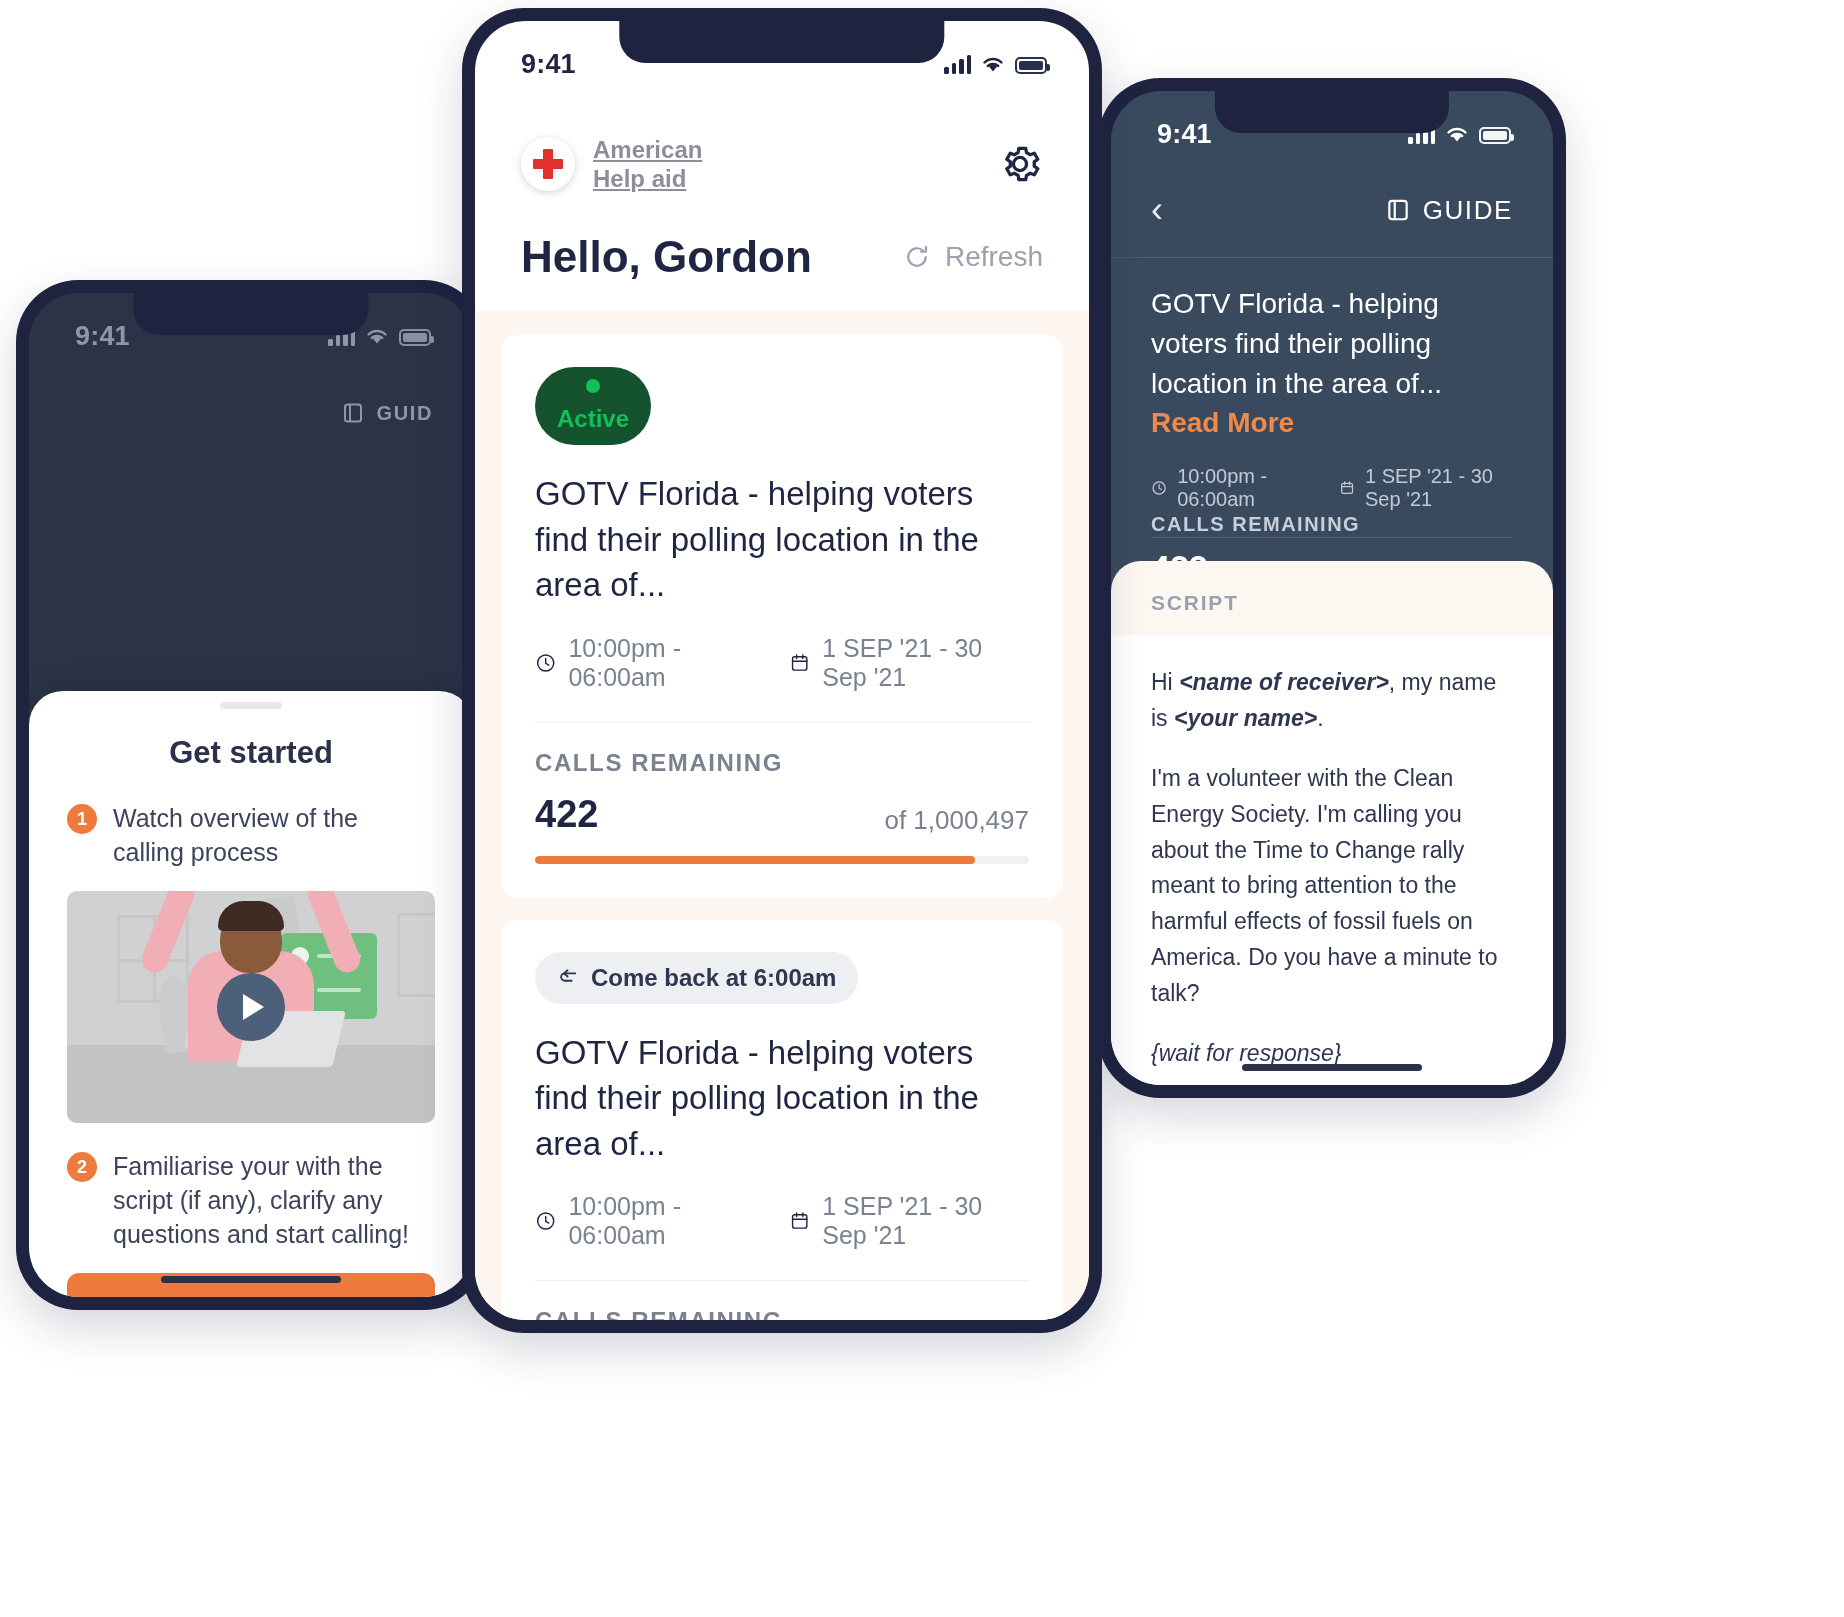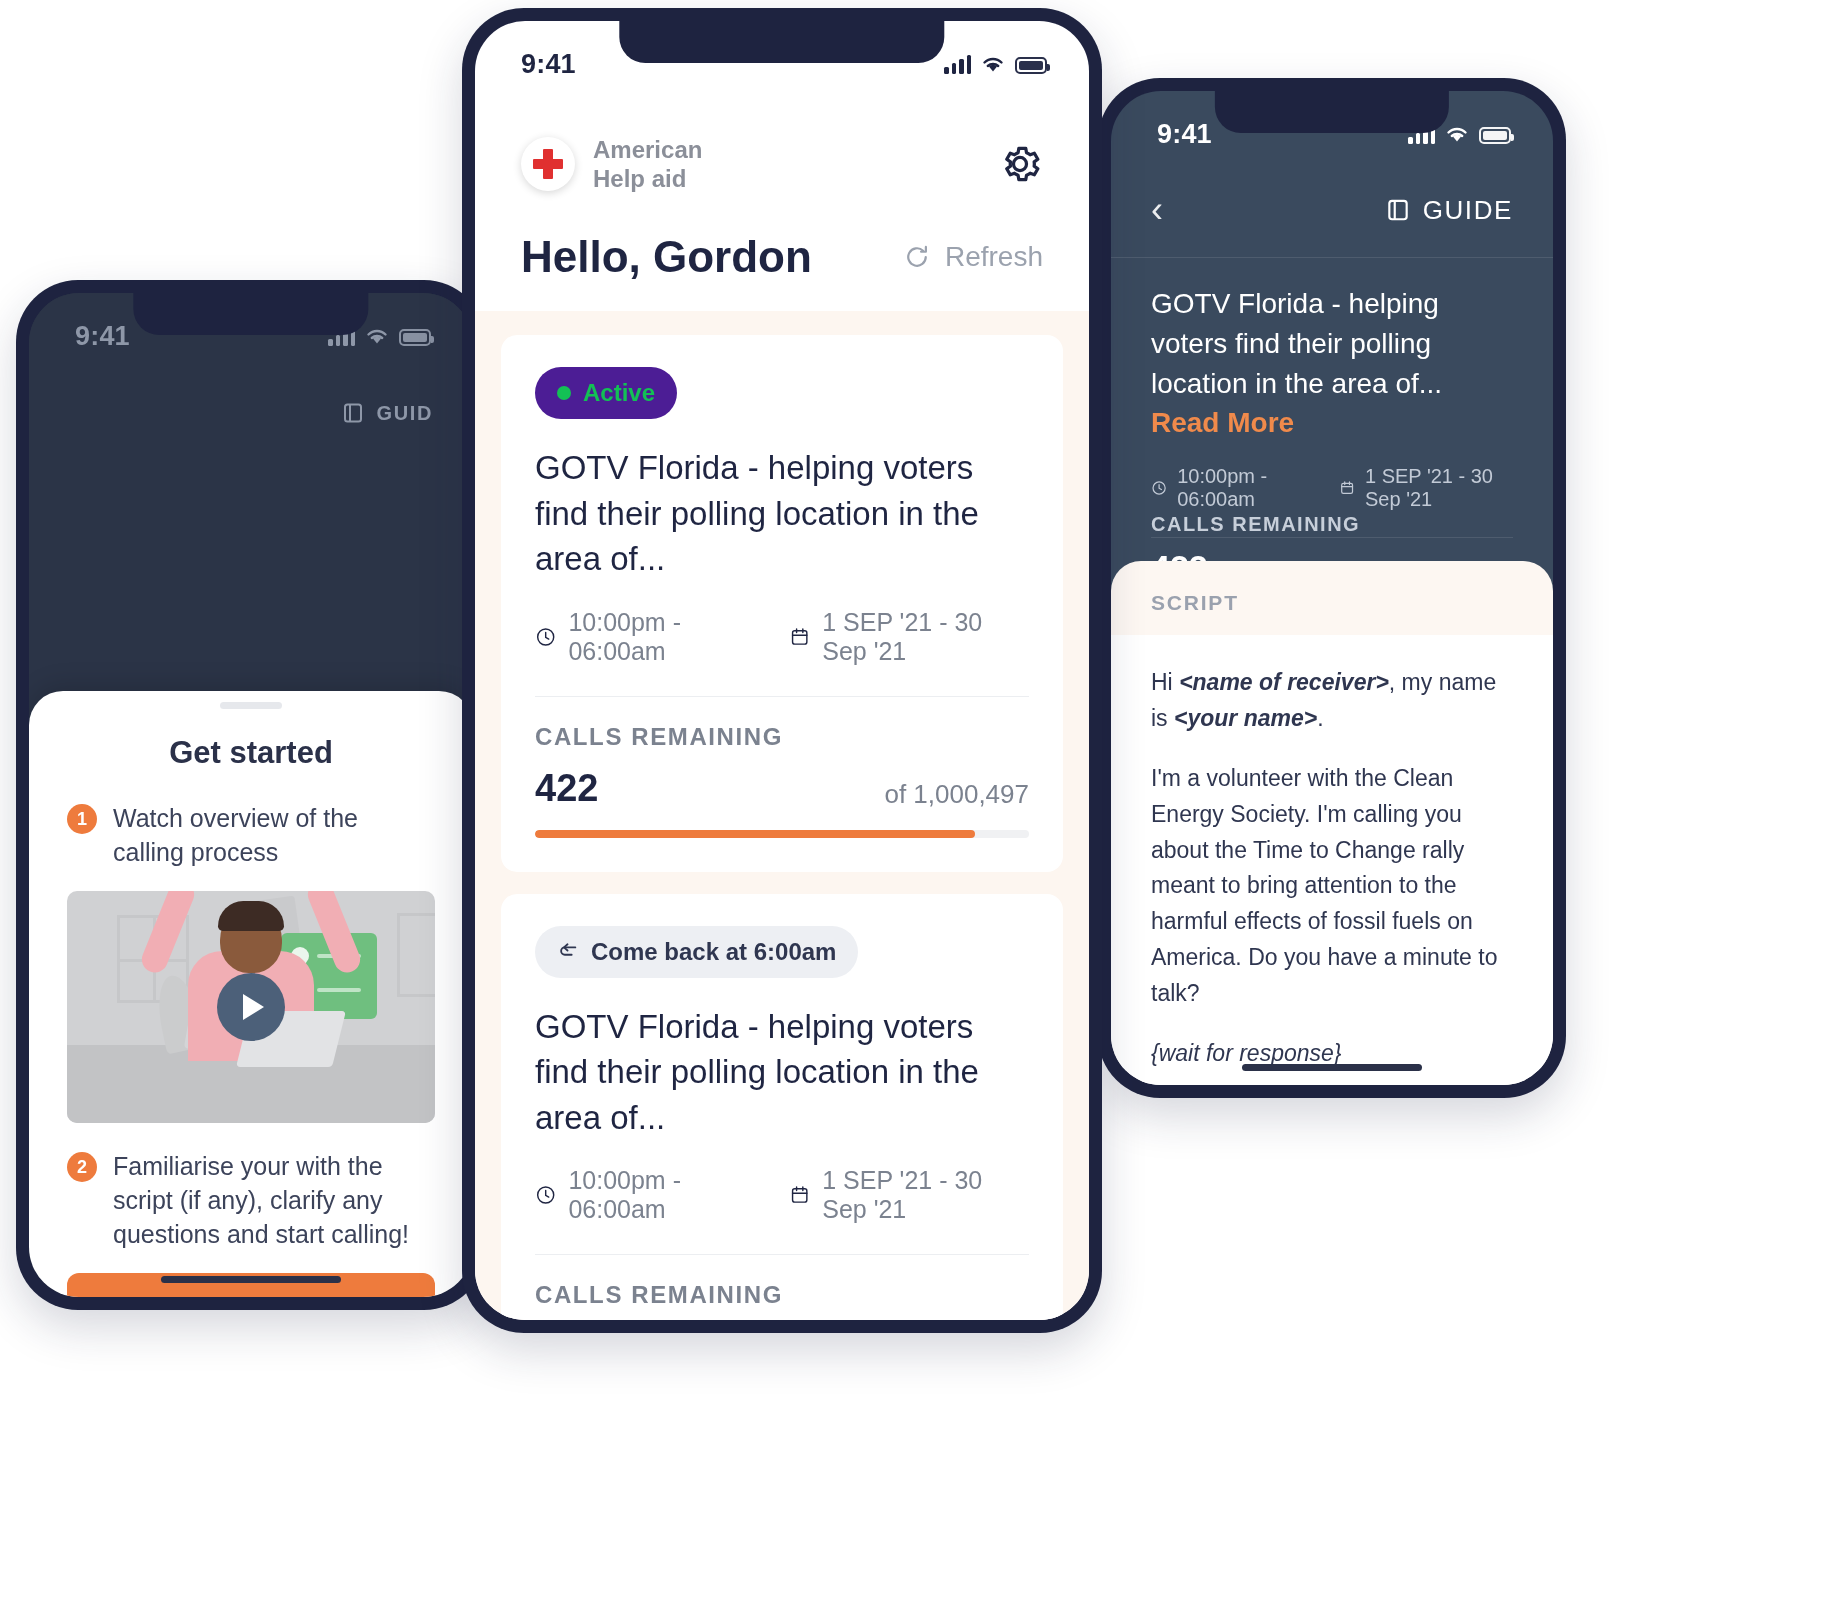--- a/index.html
+++ b/index.html
@@ -159,29 +159,29 @@
   .cross-badge {
     width:54px; height:54px; border-radius:50%; background:#fff;
     box-shadow: 0 2px 9px rgba(0,0,0,.16);
     display:flex; align-items:center; justify-content:center; position:relative;
   }
   .cross-badge::before, .cross-badge::after {
     content:""; position:absolute; background:#e03030; border-radius:1px;
   }
   .cross-badge::before { width:30px; height:10px; }
   .cross-badge::after { width:10px; height:30px; }
-  .brand-name { font-size:24px; font-weight:bold; color:#8b8f99; line-height:1.22;}
+  .brand-name { font-size:24px; font-weight:bold; color:#8b8f99; line-height:1.22;text-decoration:underline;}
   .gear { width:46px; height:46px; }
   .c-greet { display:flex; align-items:center; justify-content:space-between; margin-top: 38px;}
   .c-greet h1 { font-size:44px; font-weight:bold; color:#1f2542;}
   .refresh { display:flex; align-items:center; gap:14px; font-size:28px; color:#9ba2ae;}
   .c-list { position:absolute; top:290px; left:0; right:0; bottom:0; background:#fdf6f0; padding: 24px 26px 0 26px; overflow:hidden;}
   .card { background:#fff; border-radius:16px; padding: 32px 34px 34px 34px; margin-bottom: 22px;}
   .badge { display:inline-flex; align-items:center; gap:12px; border-radius:999px; padding: 12px 22px; font-size:24px; font-weight:bold;}
-  .badge.active { background:#4c1d95; color:#13c055;}
+  .badge.active { background:#14532d; color:#13c055;flex-direction:column;}
   .badge.active .dot { width:14px; height:14px; border-radius:50%; background:#13c055;}
   .badge.comeback { background:#edeff3; color:#2f3650;}
   .card h3 { font-size:33px; line-height:1.38; color:#1f2542; font-weight:normal; margin-top: 26px;}
   .card-meta { display:flex; gap: 42px; align-items:center; margin-top: 26px; font-size:25px; color:#7b828f;}
   .card-meta span { display:flex; align-items:center; gap:12px;}
   .card-div { height:1px; background:#eceef1; margin: 30px 0 26px 0;}
   .c-clabel { font-size:24px; letter-spacing:1.6px; font-weight:bold; color:#7b828f;}
   .c-crow { display:flex; align-items:flex-end; justify-content:space-between; margin-top: 16px;}
   .c-cnum { font-size:38px; font-weight:bold; color:#1f2542;}
   .c-cof { font-size:26px; color:#7b828f;}

